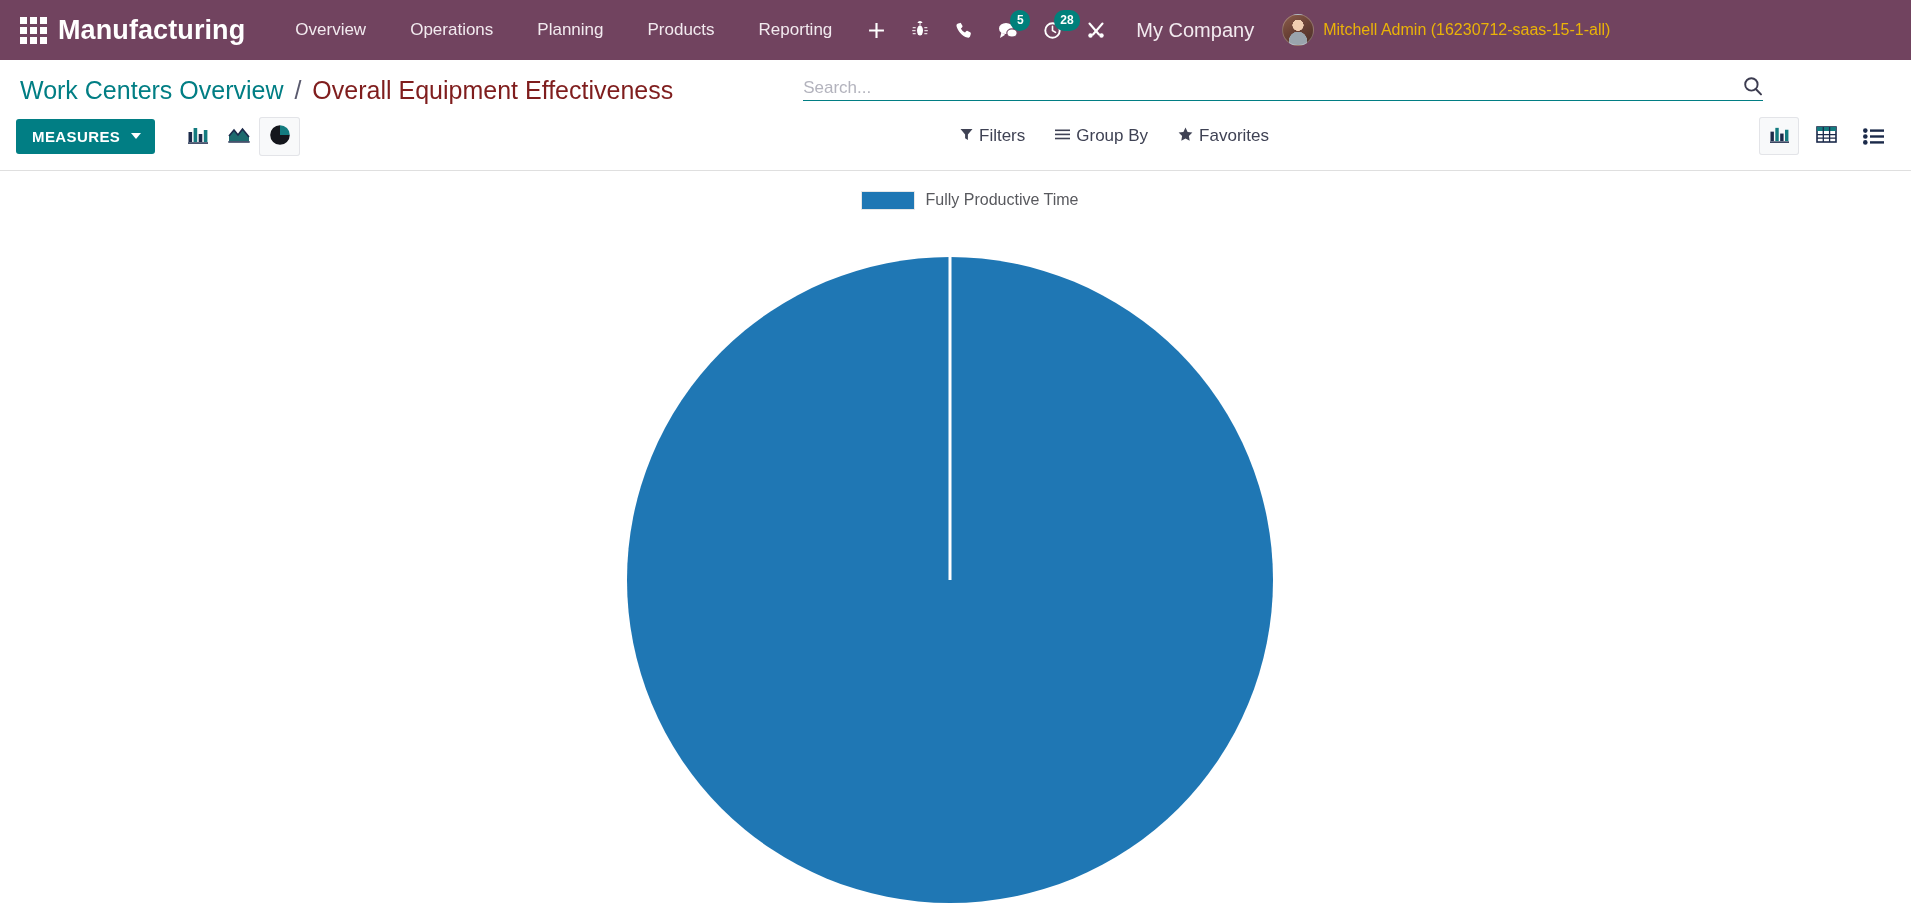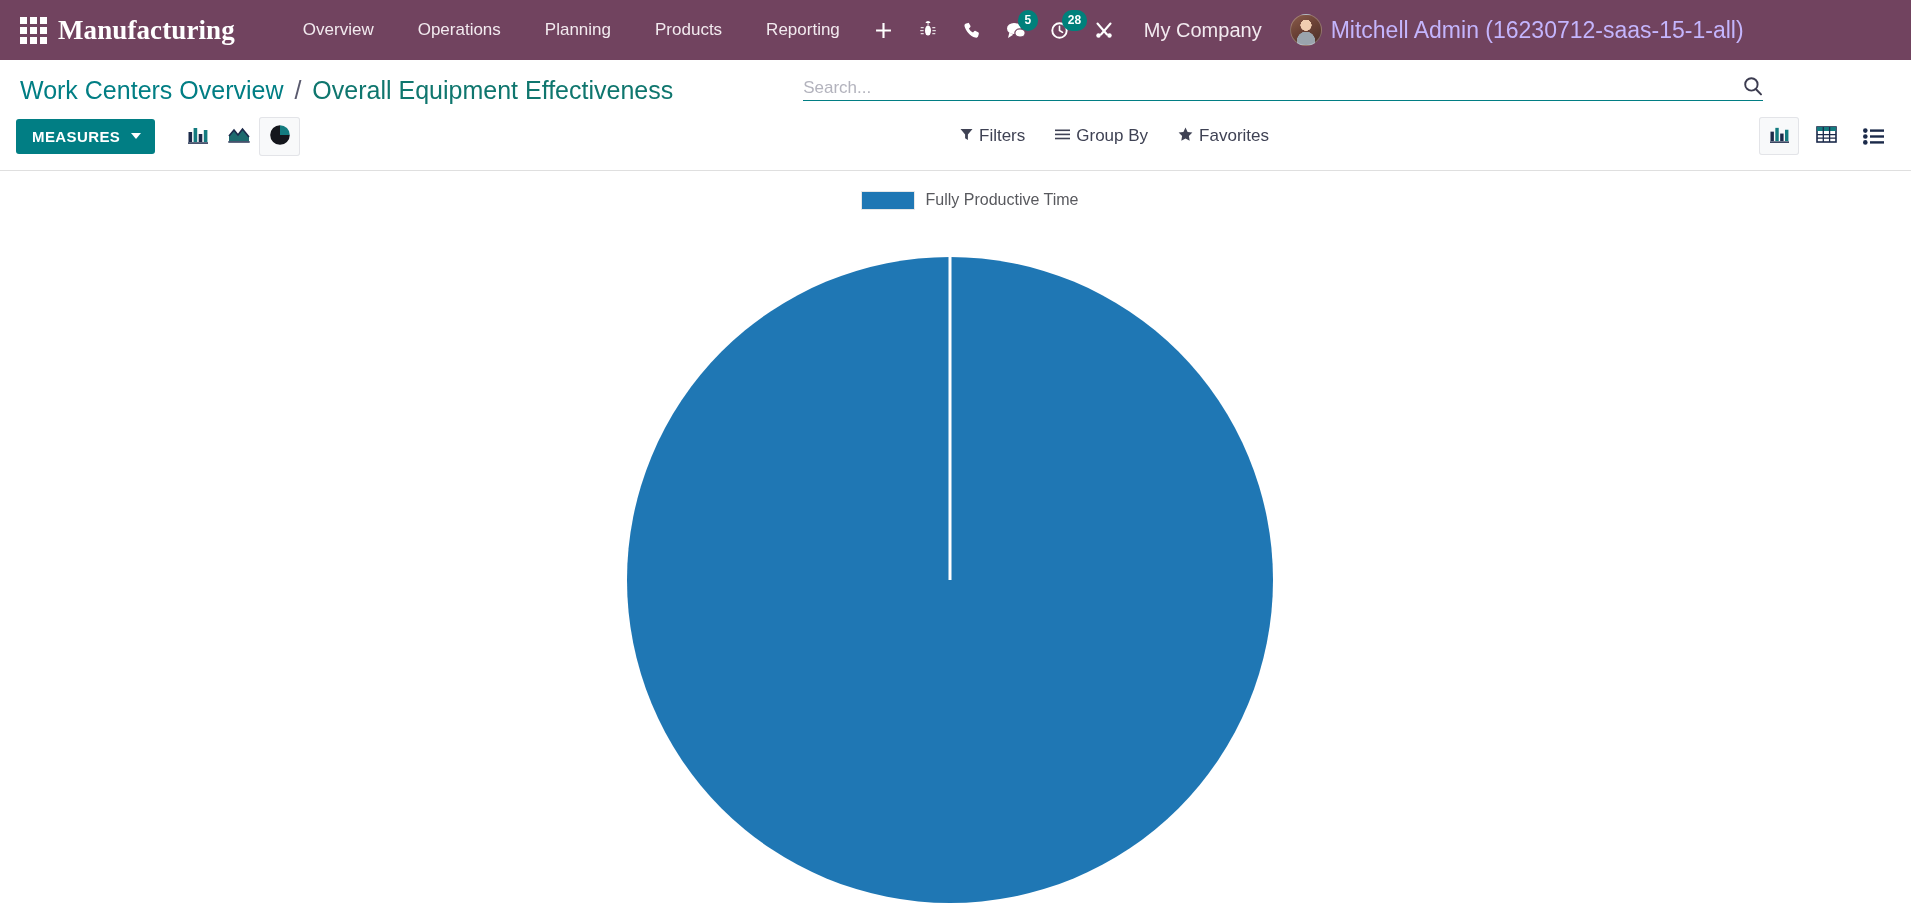--- a/index.html
+++ b/index.html
@@ -31,24 +31,23 @@
     align-content: center;
     justify-content: center;
     cursor: pointer;
   }
   .apps-grid i { background: #ffffff; display: block; width: 7px; height: 7px; }
   .brand {
     font-size: 27px;
     font-weight: 700;
     letter-spacing: .1px;
     color: #ffffff;
-    margin-right: 46px;
-    white-space: nowrap;
-    cursor: pointer;
-    font-family: Liberation Serif, serif;
+    margin-right: 28px;
+    white-space: nowrap;
+    cursor: pointer;
   }
   .menu-item {
     font-size: 17px;
     color: #f2eaef;
     padding: 16px 22px;
     line-height: 60px;
     white-space: nowrap;
     cursor: pointer;
   }
   .nav-icon {
@@ -90,42 +89,42 @@
   .avatar {
     width: 32px; height: 32px;
     border-radius: 50%;
     background:
       radial-gradient(circle at 50% 34%, #f0cdb0 0 22%, rgba(240,205,176,0) 23%),
       radial-gradient(circle at 50% 86%, #9aa4ad 0 30%, rgba(154,164,173,0) 31%),
       linear-gradient(150deg,#8a5c4a 0%, #6b4236 45%, #4a2e28 100%);
     border: 1px solid rgba(255,255,255,.25);
     flex: none;
   }
-  .user-name { font-size: 23px; color: #c4b5fd; }
+  .user-name { font-size: 16px; color: #eab308; }
 
   
   .control-panel {
     background: #ffffff;
     border-bottom: 1px solid #dfdfdf;
     padding: 0;
   }
   .cp-row1 {
     display: flex;
     align-items: flex-start;
     padding: 16px 22px 0 20px;
   }
   .breadcrumb {
     font-size: 25px;
     line-height: 1.15;
     white-space: nowrap;
     flex: none;
   }
   .bc-link { color: #017e84; cursor: pointer; }
   .bc-sep { color: #5a5a6e; margin: 0 4px; }
-  .bc-current { color: #0f766e; text-align: center; }
+  .bc-current { color: #7f1d1d; text-align: center; }
 
   .search-wrap {
     flex: 1;
     margin-left: 130px;
     margin-right: 0;
     max-width: 960px;
     position: relative;
     border-bottom: 1px solid #017e84;
     display: flex;
     align-items: center;

